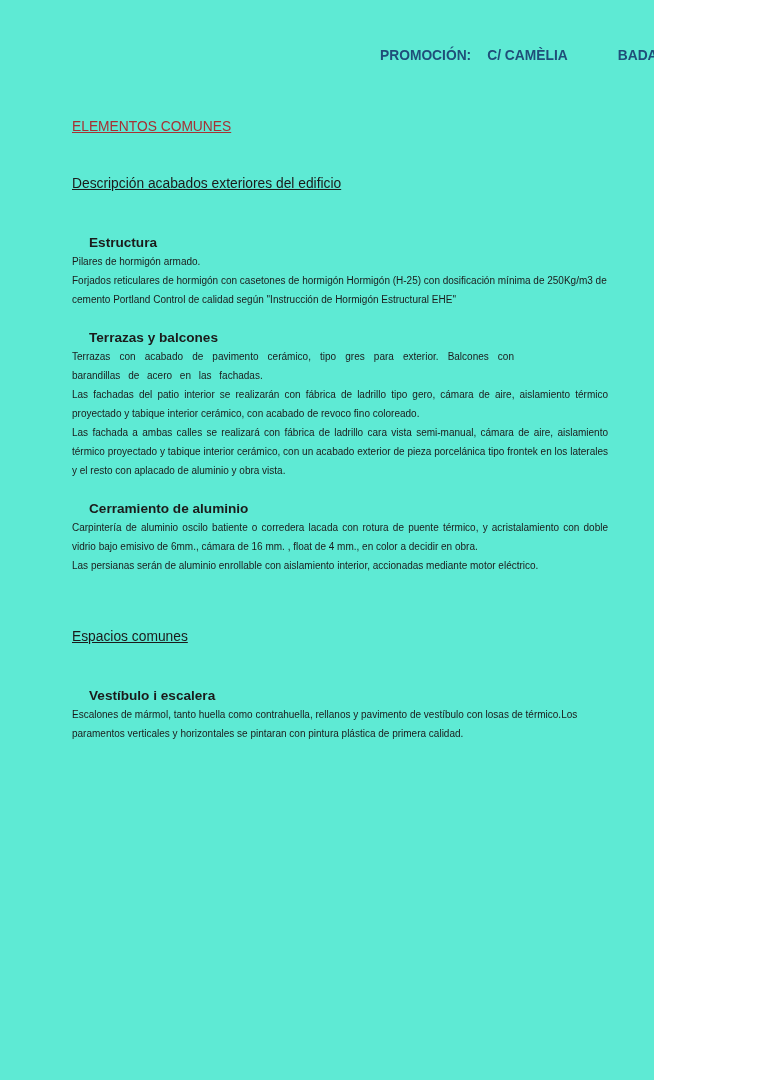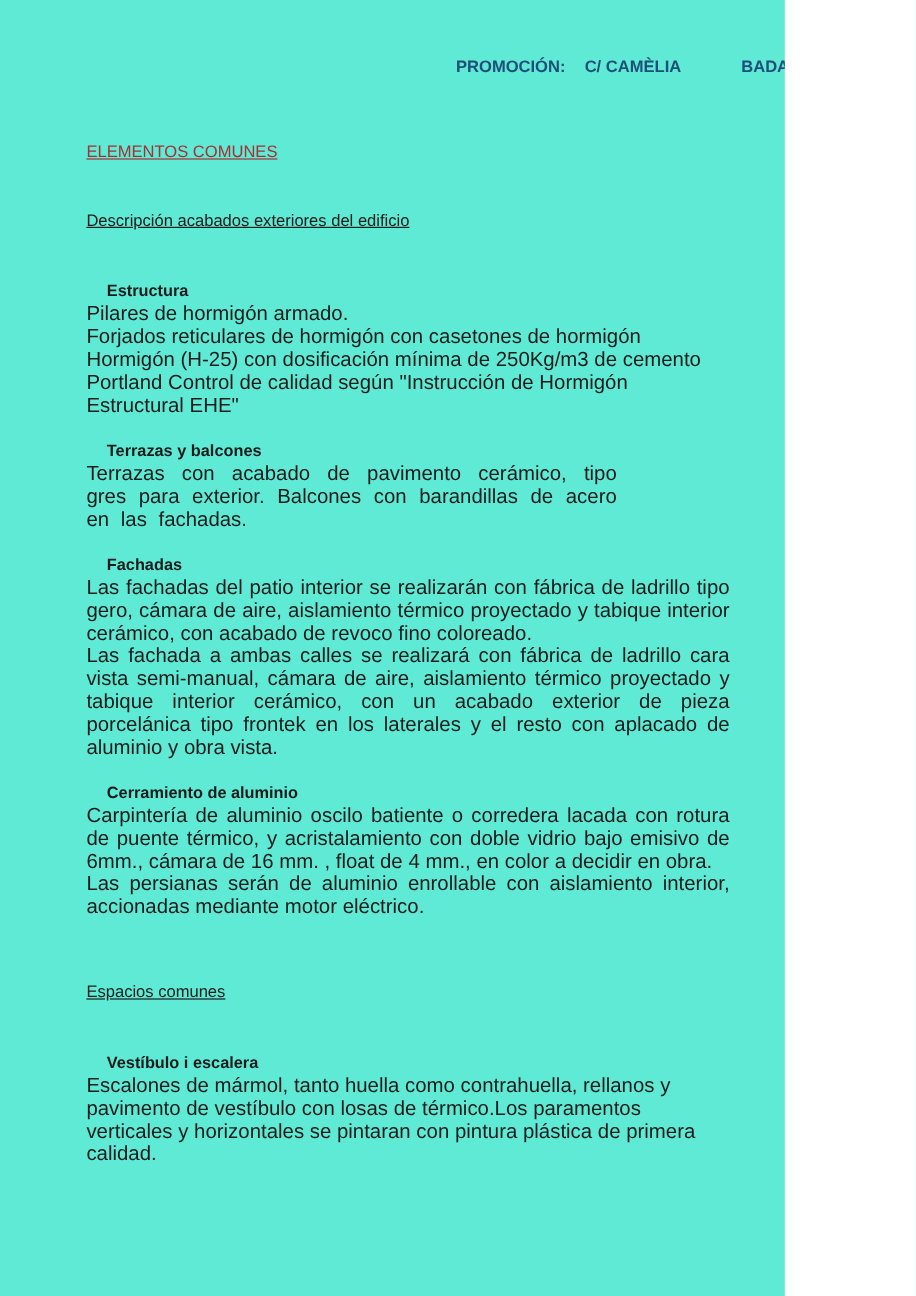--- a/index.html
+++ b/index.html
@@ -9,21 +9,21 @@
     height: 1080px;
     box-sizing: border-box;
     background: #5eead4;
     padding: 46px 46px 12px 72px;
     font-family: "Liberation Sans", sans-serif;
     font-size: 13.2px;
     line-height: 19px;
     color: #1b1b1b;
     overflow: hidden;
   }
-  h1, h2, h3, p { margin: 0; padding: 0; font-size: 17px; font-weight: normal; }
+  h1, h2, h3, p { margin: 0; padding: 0; font-size: 10px; font-weight: normal; }
 
   .doc-header {
     margin-left: 308px;
     white-space: nowrap;
     color: #1F4E79;
     font-weight: bold;
     font-size: 13.8px;
   }
   .doc-header .street { margin-left: 16px; }
   .doc-header .city   { margin-left: 50px; }
@@ -71,21 +71,20 @@
     <p>Pilares de hormigón armado.</p>
     <p>Forjados reticulares de hormigón con casetones de hormigón Hormigón (H-25) con dosificación mínima de 250Kg/m3 de cemento Portland Control de calidad según "Instrucción de Hormigón Estructural EHE"</p>
   </section>
 
   <section>
     <h3 class="sec-h">Terrazas y balcones</h3>
     <p class="narrow">Terrazas con acabado de pavimento cerámico, tipo gres para exterior. Balcones con barandillas de acero en las fachadas.</p>
   </section>
 
   <section>
-    <h3 class="sec-h">Fachadas</h3>
     <p class="just">Las fachadas del patio interior se realizarán con fábrica de ladrillo tipo gero, cámara de aire, aislamiento térmico proyectado y tabique interior cerámico, con acabado de revoco fino coloreado.</p>
     <p class="just">Las fachada a ambas calles se realizará con fábrica de ladrillo cara vista semi-manual, cámara de aire, aislamiento térmico proyectado y tabique interior cerámico, con un acabado exterior de pieza porcelánica tipo frontek en los laterales y el resto con aplacado de aluminio y obra vista.</p>
   </section>
 
   <section>
     <h3 class="sec-h">Cerramiento de aluminio</h3>
     <p class="just">Carpintería de aluminio oscilo batiente o corredera lacada con rotura de puente térmico, y acristalamiento con doble vidrio bajo emisivo de 6mm., cámara de 16 mm. , float de 4 mm., en color a decidir en obra.</p>
     <p class="just">Las persianas serán de aluminio enrollable con aislamiento interior, accionadas mediante motor eléctrico.</p>
   </section>
 

